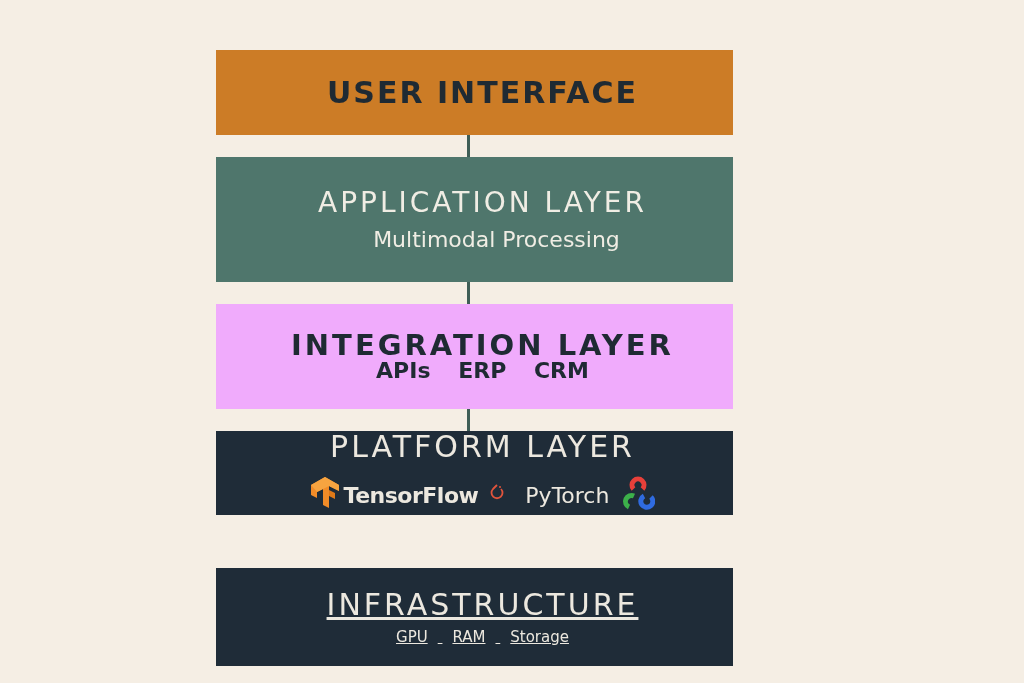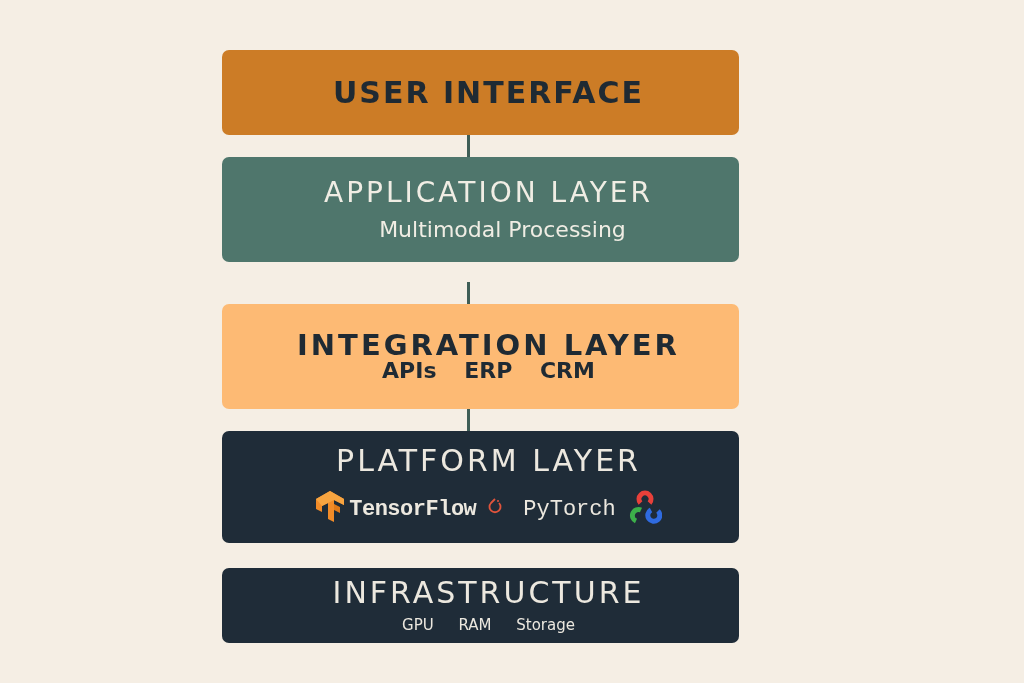--- a/index.html
+++ b/index.html
@@ -5,22 +5,22 @@
   html, body { margin: 0; padding: 0; }
   body {
     width: 1024px; height: 683px;
     background: #f5eee4;
     position: relative;
     overflow: hidden;
     font-family: "DejaVu Sans", sans-serif;
   }
   .layer {
     position: absolute;
-    left: 222px; width: 517px;
-    border-radius: 7px;
+    left: 216px; width: 517px;
+    border-radius: 0;
     display: flex; flex-direction: column;
     align-items: center; justify-content: center;
     box-sizing: border-box;
     padding-left: 16px;
   }
   .title {
     font-weight: bold;
     letter-spacing: 2px;
     font-size: 30px;
     line-height: 1;
@@ -30,34 +30,34 @@
     margin-top: 12px;
     line-height: 1;
   }
   .sub span { margin: 0 10px; }
   .connector {
     position: absolute;
     left: 467px; width: 3px;
     background: #3f5e56;
   }
   #l1 { top: 50px; height: 85px; background: #cc7c26; color: #1f2a33; }
-  #l2 { top: 157px; height: 105px; background: #4f766c; color: #f0ede4; }
-  #l3 { top: 304px; height: 105px; background: #fdba74; color: #1f2a33; }
-  #l4 { top: 431px; height: 112px; background: #1f2c38; color: #ece8df; }
-  #l5 { top: 568px; height: 75px; background: #1f2c38; color: #ece8df; }
+  #l2 { top: 157px; height: 125px; background: #4f766c; color: #f0ede4; }
+  #l3 { top: 304px; height: 105px; background: #f0abfc; color: #1f2a33; }
+  #l4 { top: 431px; height: 84px; background: #1f2c38; color: #ece8df; }
+  #l5 { top: 568px; height: 98px; background: #1f2c38; color: #ece8df; text-decoration: underline; }
   #l1 .title { font-size: 30px; }
   #l2 .title { font-weight: normal; letter-spacing: 3px; font-size: 28px; }
   #l2 .sub { font-size: 22px; margin-left: 28px; }
   #l3 .title { letter-spacing: 3px; font-size: 29px; }
   #l3 .sub { font-weight: bold; font-size: 22px; margin-top: 0; }
   #l4 .title { font-weight: normal; letter-spacing: 3px; font-size: 30px; }
   #l5 .title { font-weight: normal; letter-spacing: 3px; font-size: 30px; }
   #l5 .sub { font-size: 15px; margin-top: 10px; }
   .logos {
-    display: flex; align-items: center; margin-top: 14px; font-family: Liberation Mono, monospace;
+    display: flex; align-items: center; margin-top: 14px;
   }
   .logo { display: flex; align-items: center; margin: 0 6px; }
   .logo-text { font-size: 22px; }
   .tf-text { font-weight: bold; letter-spacing: -0.5px; margin-left: 4px; }
   .pt-text { margin-left: 21px; }
 </style>
 </head>
 <body>
 
 <div class="connector" style="top:135px;height:22px;"></div>

